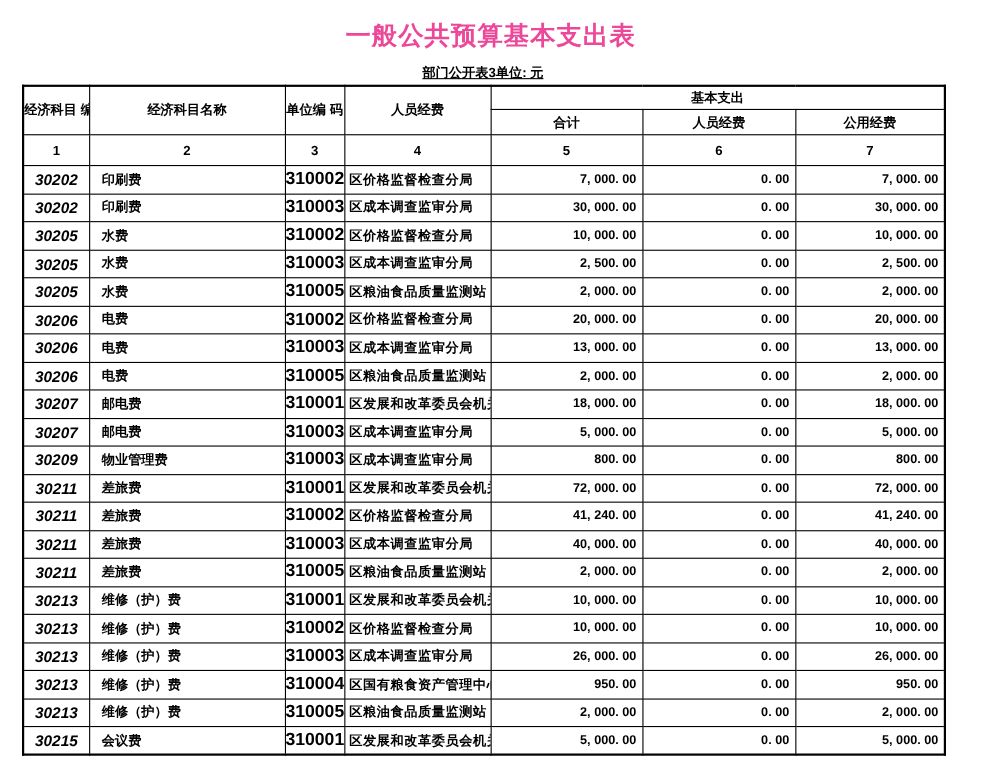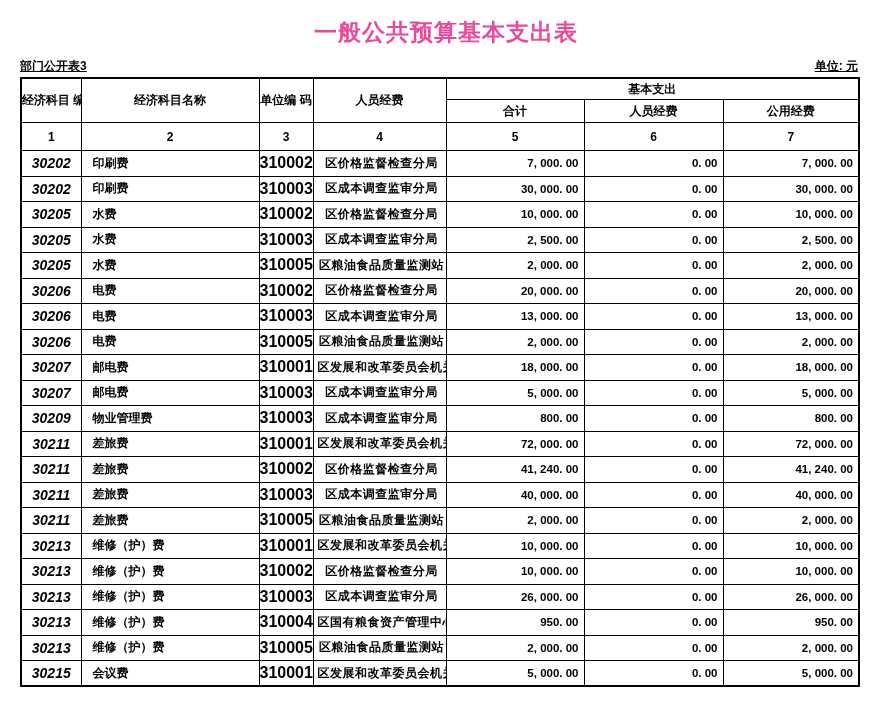--- a/index.html
+++ b/index.html
@@ -25,21 +25,21 @@
     text-align: center;
     font-size: 23px;
     font-weight: bold;
     letter-spacing: 1px;
     color: #ec4899;
   }
   .meta {
     width: 838px;
     margin: 10px 0 2px 20px;
     display: flex;
-    justify-content: space-between;
+    justify-content: center;
     align-items: flex-end;
   }
   .meta-label {
     font-size: 12px;
     font-weight: bold;
     text-decoration: underline;
     white-space: nowrap;
   }
   table.budget-table {
     margin-left: 20px;
@@ -64,21 +64,21 @@
     text-align: center;
     vertical-align: middle;
     line-height: 1.25;
   }
   th.pre { white-space: pre-line; }
   tbody tr { height: 25.5px; }
   tbody td { vertical-align: middle; }
   tbody td.c0 { text-align: center; font-size: 14px; font-style: italic; }
   tbody td.c1 { text-align: left; padding-left: 11px; }
   tbody td.c2 { text-align: left; font-size: 16px; }
-  tbody td.c3 { text-align: center; padding-left: 4px; letter-spacing: 0.5px; }
+  tbody td.c3 { text-align: left; padding-left: 4px; letter-spacing: 0.5px; }
   tbody td.c4, tbody td.c5, tbody td.c6 {
     text-align: right;
     padding-right: 5px;
     font-size: 11.5px;
   }
 </style>
 </head>
 <body>
 
 <div class="page">

